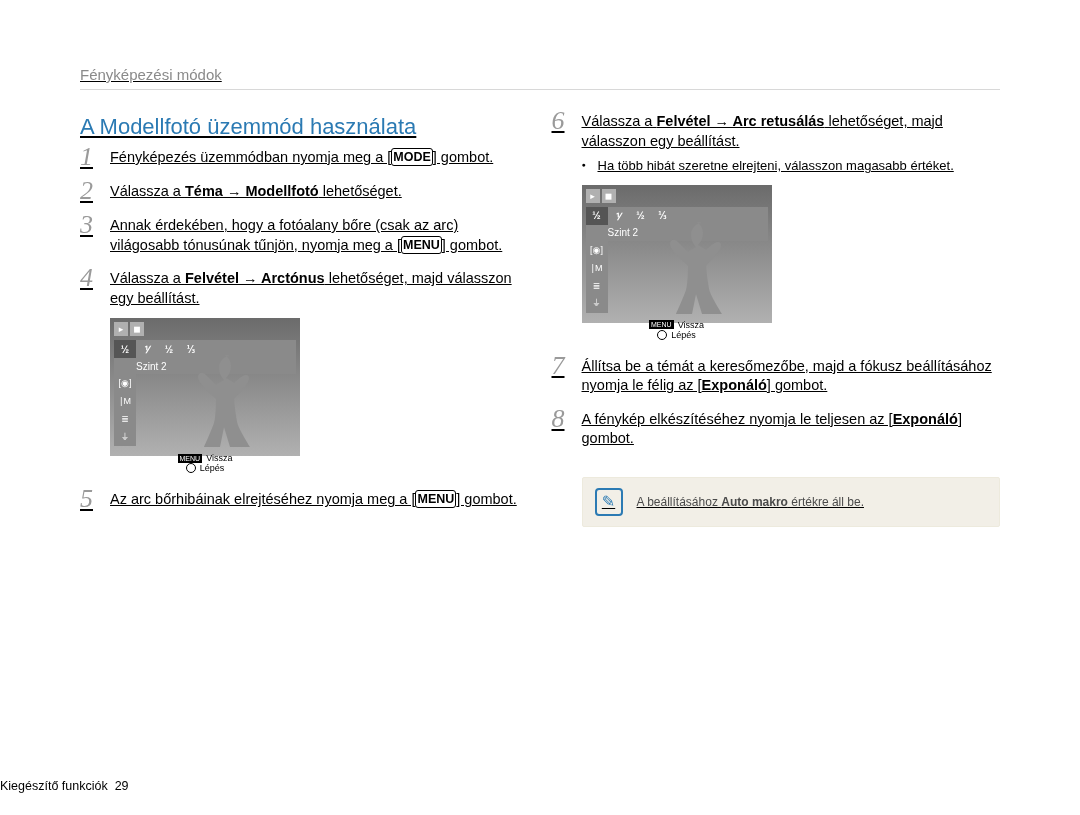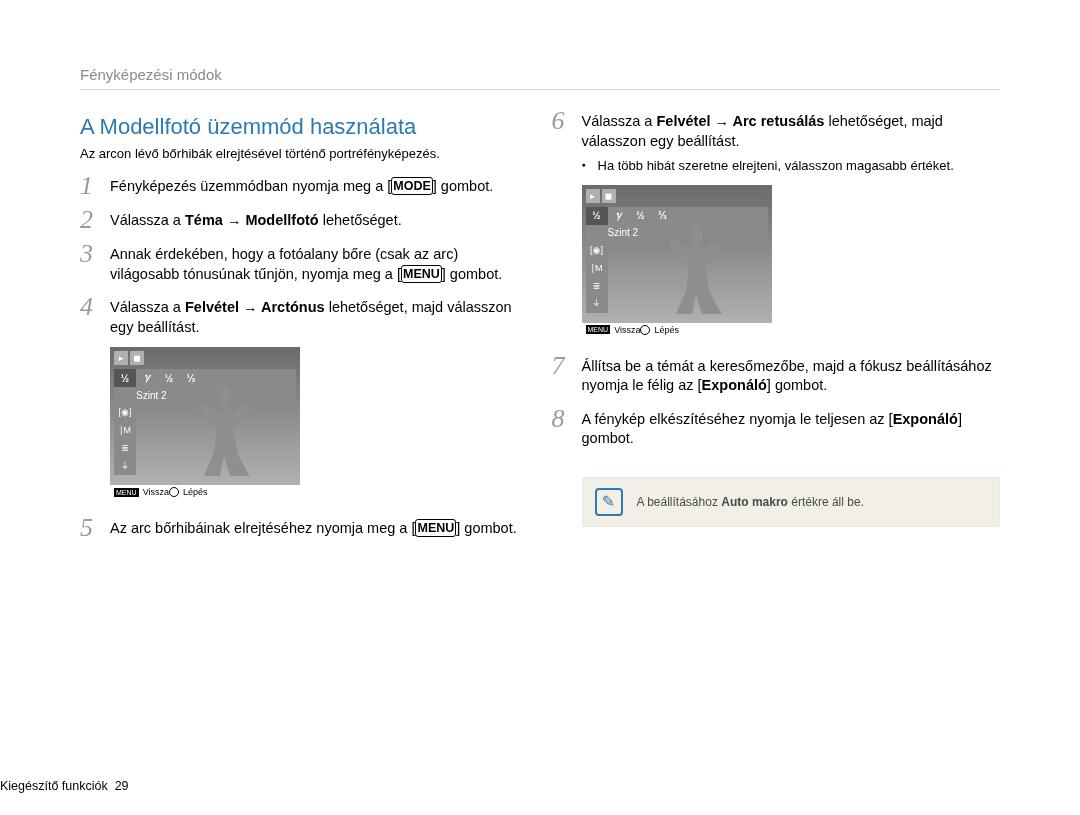--- a/index.html
+++ b/index.html
@@ -7,20 +7,21 @@
     padding: 0;
     background: #fff;
     font-family: Arial, Helvetica, sans-serif;
     color: #000;
     width: 1080px;
     height: 815px;
     position: relative;
   }
   .page {
     padding: 66px 80px 0 80px;
+    text-decoration: underline;
   }
   .header {
     color: #8a8a8a;
     font-size: 15px;
     border-bottom: 1px solid #d8d8d8;
     padding-bottom: 6px;
     margin-bottom: 20px;
   }
   .columns {
     display: flex;
@@ -144,21 +145,22 @@
     width:80px; height:108px;
   }
   .camera-preview .person svg { width:100%; height:100%; }
   .camera-preview .bottom {
     position:absolute;
     bottom:0; left:0; right:0;
     height:14px; background:#fff; color:#000;
     font-size:9px;
     display:flex; align-items:center;
     padding:0 4px;
-    justify-content:flex-start;
+    justify-content:center;
+    flex-direction:column;
   }
   .camera-preview .bottom .bk { display:flex; align-items:center; gap:4px; }
   .camera-preview .bottom .menu-k {
     background:#000; color:#fff; font-size:7px; padding:1px 2px;
   }
   .camera-preview .bottom .nav-ic {
     display:inline-block; width:8px; height:8px; border:1px solid #000;
     border-radius:50%; position:relative;
   }
   .page-footer {
@@ -193,21 +195,20 @@
 </head>
 <body>
 
 <div class="page">
   <div class="header">Fényképezési módok</div>
 
   <div class="columns">
 
     <div class="col">
       <div class="section-title">A Modellfotó üzemmód használata</div>
-      <div class="subtitle">Az arcon lévő bőrhibák elrejtésével történő portréfényképezés.</div>
 
       <ol class="steps">
         <li>
           <span class="num">1</span>
           <span class="step-body">
             <span>Fényképezés üzemmódban nyomja meg a [</span><span class="keycap">MODE</span><span>] gombot.</span>
           </span>
         </li>
 
         <li>

